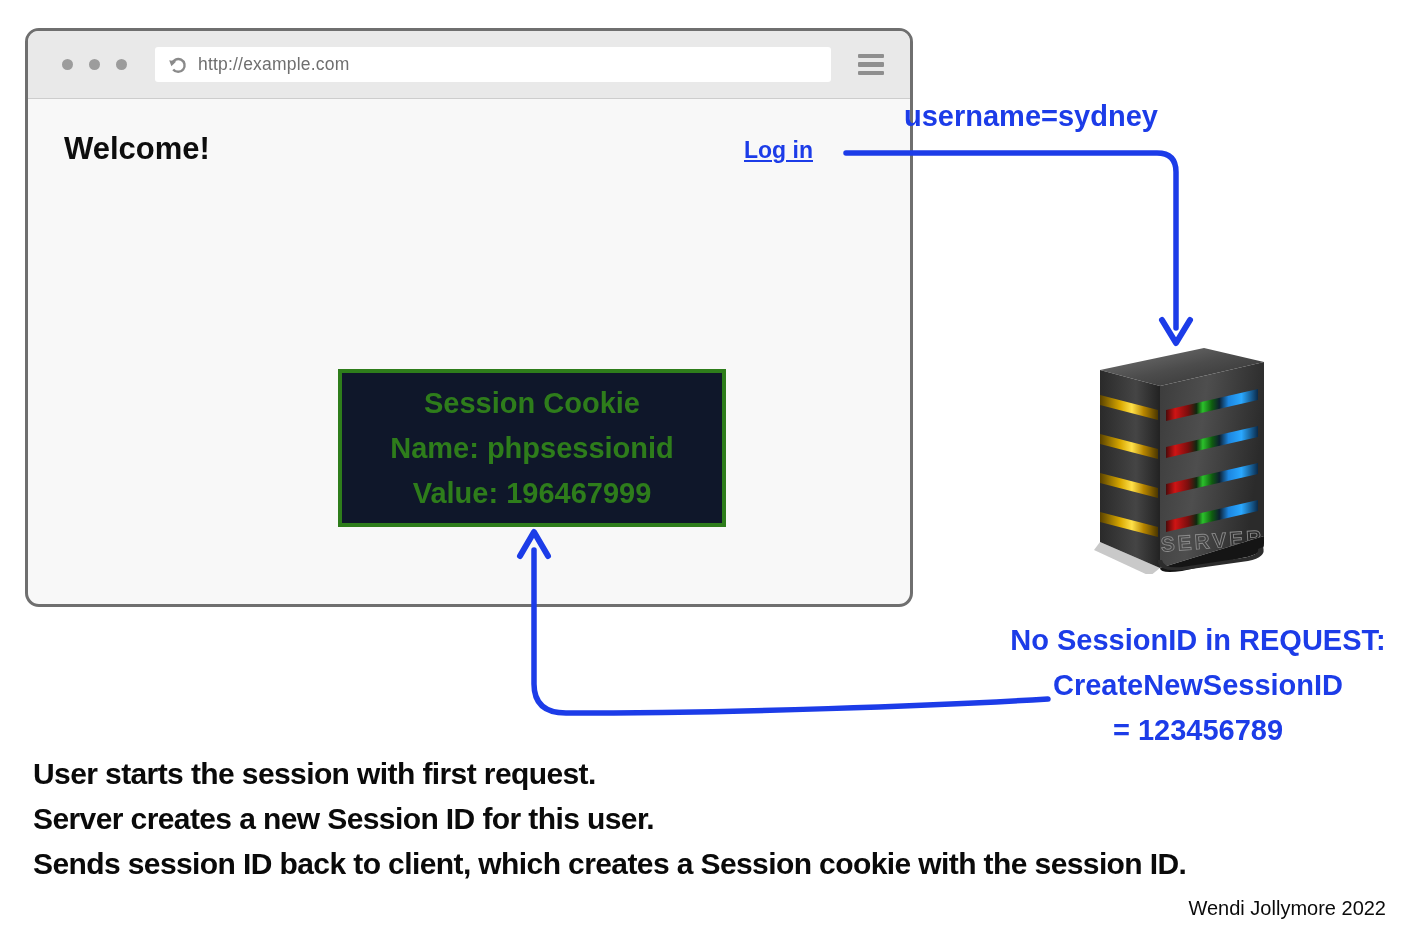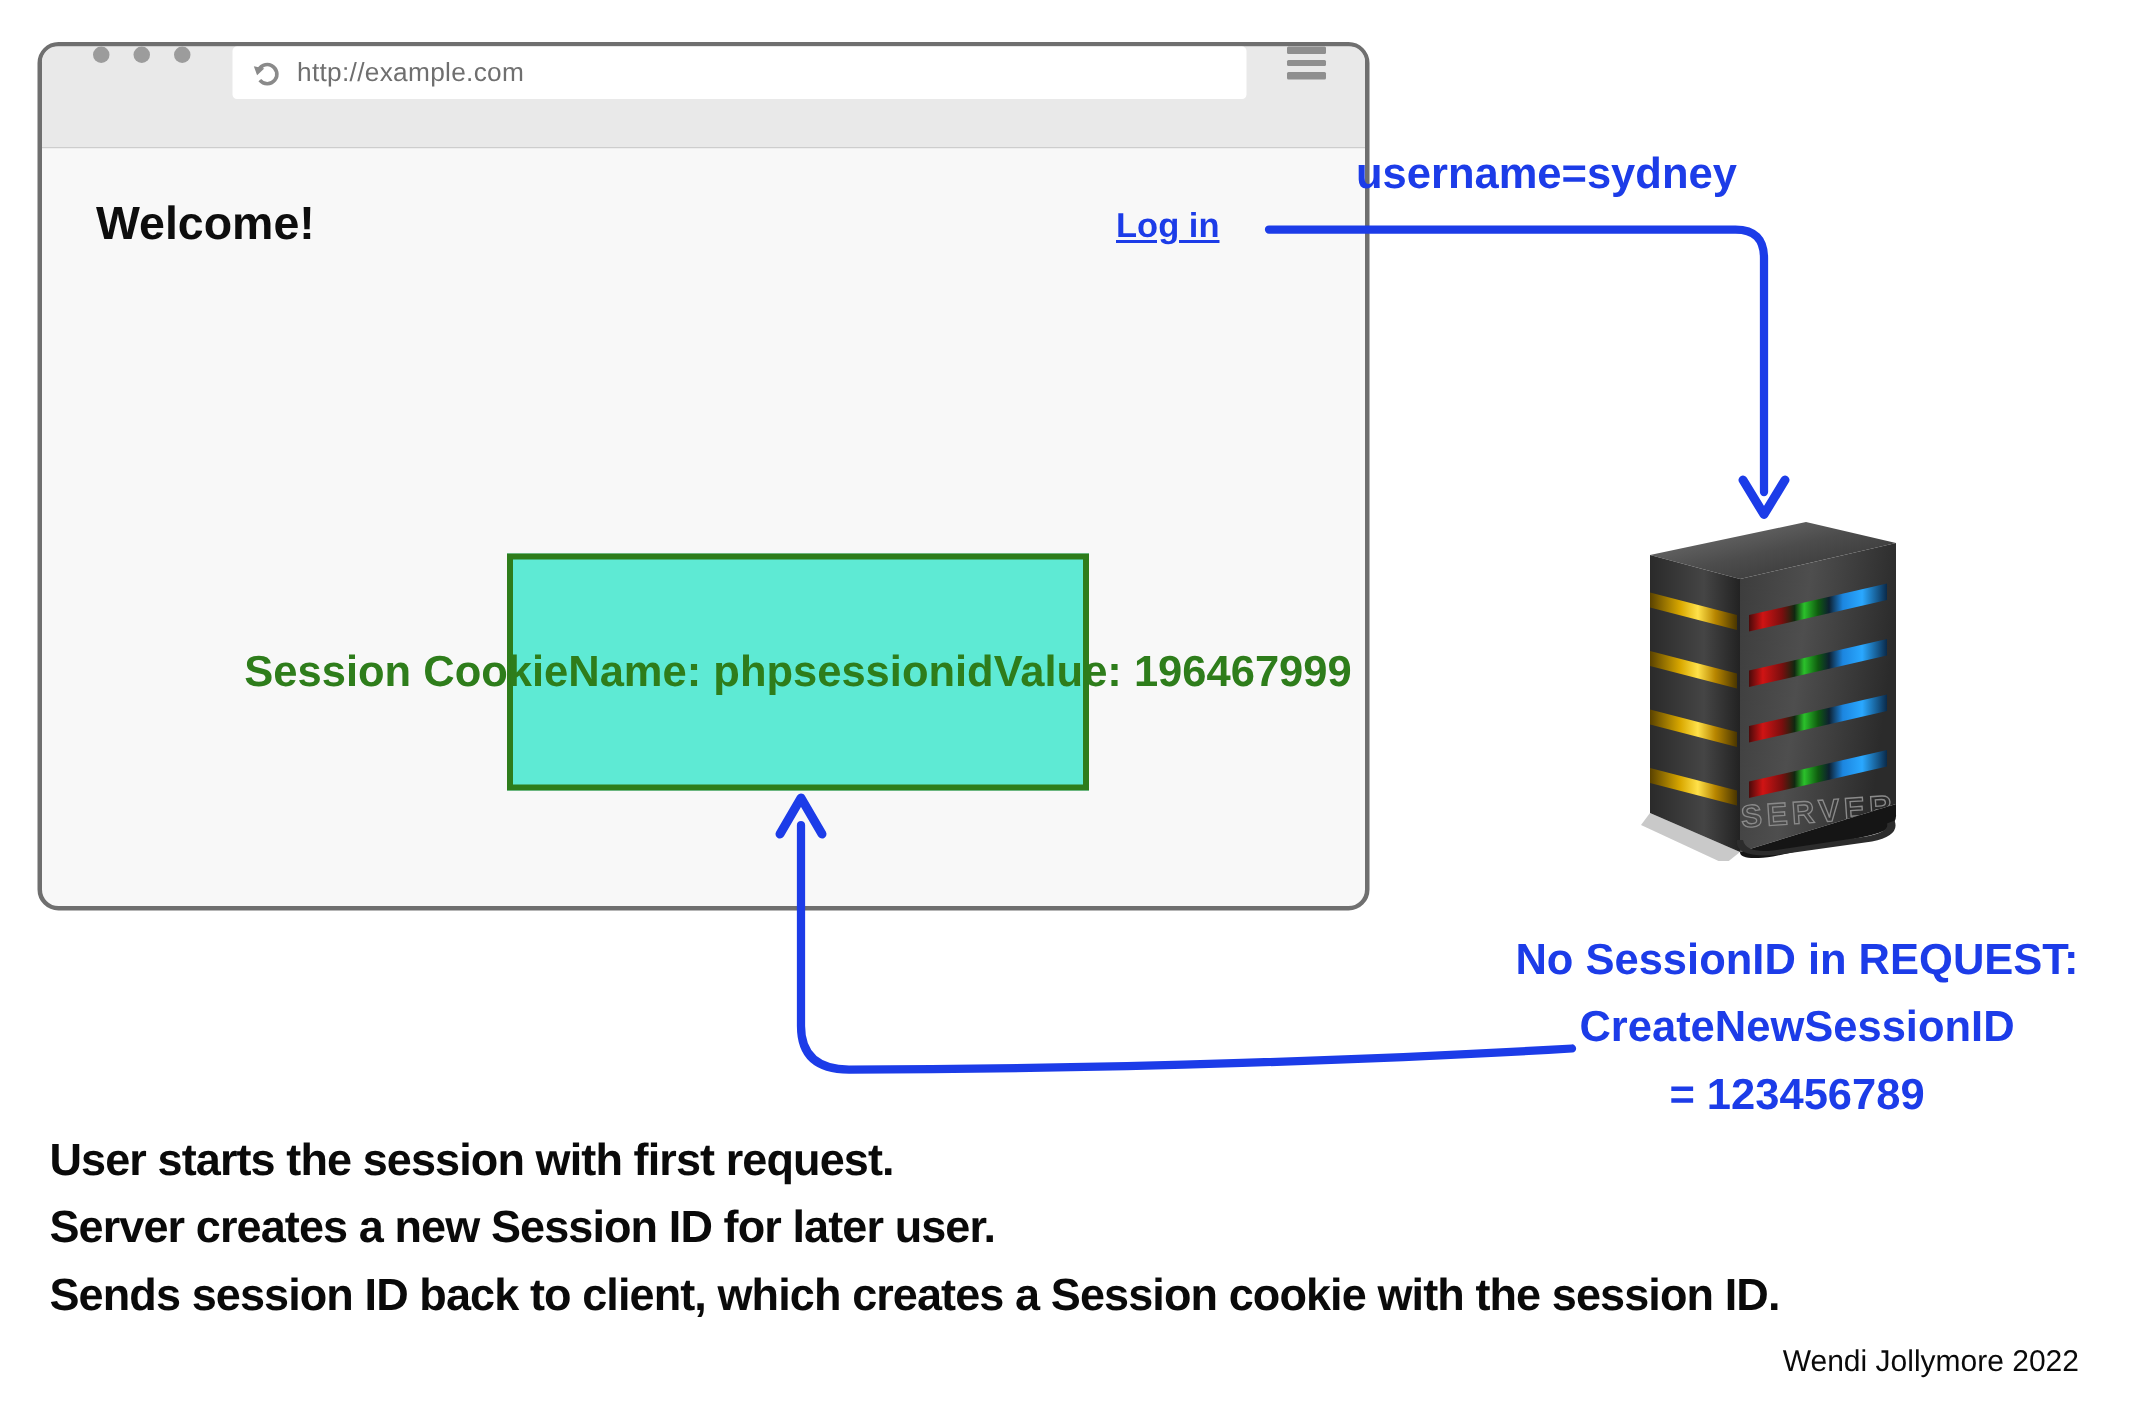--- a/index.html
+++ b/index.html
@@ -9,21 +9,21 @@
 
   
   .browser-window{
     position:absolute;left:25px;top:28px;width:888px;height:579px;
     background:#f8f8f8;border:3px solid #6f6f6f;border-radius:14px;
   }
   .toolbar{
     position:absolute;left:0;top:0;width:100%;height:68px;
     background:#e9e9e9;border-bottom:1px solid #cdcdcd;
     border-radius:10px 10px 0 0;
-    display:flex;align-items:flex-start;
+    display:flex;align-items:center;
   }
   .window-dots{display:flex;gap:16px;margin-left:34px;}
   .window-dots .dot{width:11px;height:11px;border-radius:50%;background:#9c9c9c;}
   .url-bar{
     margin-left:28px;width:676px;height:35px;background:#ffffff;border-radius:3px;
     display:flex;align-items:center;padding-left:13px;gap:10px;
   }
   .url-text{font-size:17.5px;color:#6f6f6f;letter-spacing:0.2px;}
   .menu-button{margin-left:auto;margin-right:26px;display:flex;flex-direction:column;gap:4px;cursor:pointer;}
   .menu-button span{display:block;width:26px;height:4.5px;background:#8f8f8f;border-radius:1px;}
@@ -31,22 +31,22 @@
   .welcome{
     position:absolute;left:36px;top:100px;
     font-size:31px;font-weight:bold;color:#0d0d0d;
   }
   .login-link{
     position:absolute;left:716px;top:106px;
     font-size:23px;font-weight:bold;color:#1c3ce8;text-decoration:underline;cursor:pointer;
   }
   .cookie-box{
     position:absolute;left:310px;top:338px;width:388px;height:158px;
-    border:4px solid #2e7d1b;background:#5eead4;
-    display:flex;flex-direction:row;justify-content:center;align-items:center;
+    border:4px solid #2e7d1b;background:#0f172a;
+    display:flex;flex-direction:column;justify-content:center;align-items:center;
   }
   .cookie-box div{
     font-size:29px;font-weight:bold;color:#2e7d1b;line-height:45px;white-space:nowrap;
   }
 
   
   .request-annotation{
     position:absolute;left:904px;top:100px;
     font-size:29px;font-weight:bold;color:#1c3ce8;white-space:nowrap;
   }
@@ -180,19 +180,19 @@
     <polygon points="74,175 166,154 166,165 74,186" fill="url(#rgb)"></polygon>
 
     <text x="121" y="202" text-anchor="middle" font-family="Liberation Sans, sans-serif" font-size="21" font-weight="bold" letter-spacing="3" fill="none" stroke="#8a8a8a" stroke-width="0.9" transform="rotate(-4 121 202)">SERVER</text>
 
     <path d="M68,222 L172,190 L172,197 Q173,208 150,212 L90,225 Q68,228 68,222 Z" fill="#151515"></path>
     <path d="M66,214 Q64,226 92,224 L156,215 Q175,211 171,201 L166,203 Q168,209 150,212 L90,221 Q72,223 70,214 Z" fill="#2c2c2c"></path>
   </svg>
 
   <div class="notes">
     <div>User starts the session with first request.</div>
-    <div>Server creates a new Session ID for later user.</div>
+    <div>Server creates a new Session ID for this user.</div>
     <div>Sends session ID back to client, which creates a Session cookie with the session ID.</div>
   </div>
 
   <div class="credit">Wendi Jollymore 2022</div>
 
 </div>
 
 </body></html>

